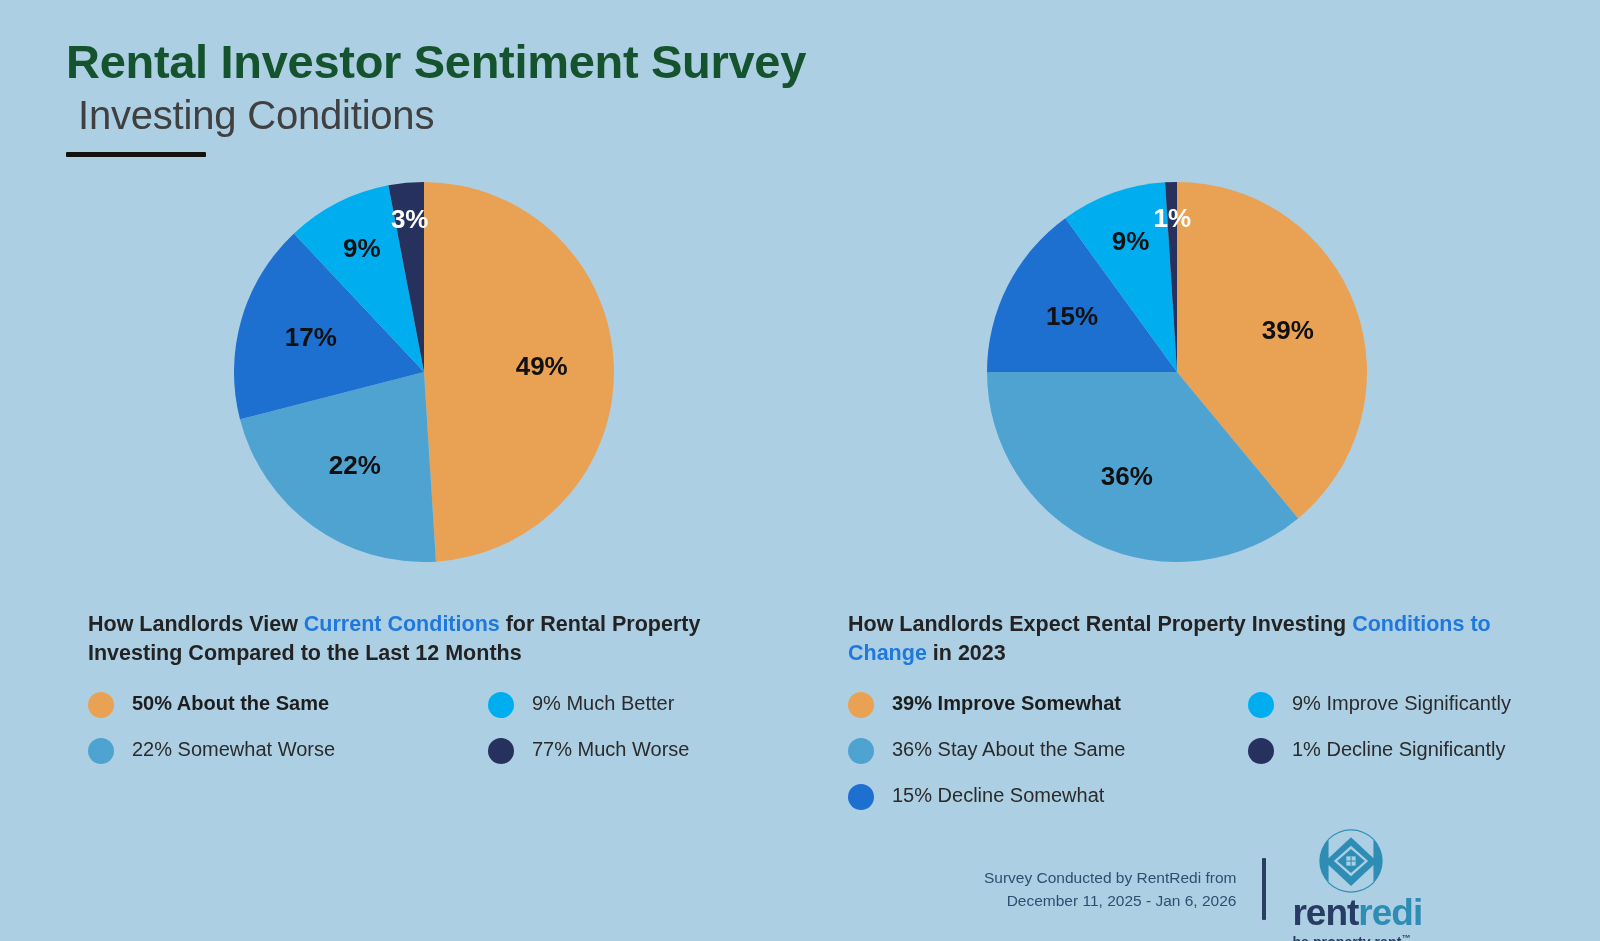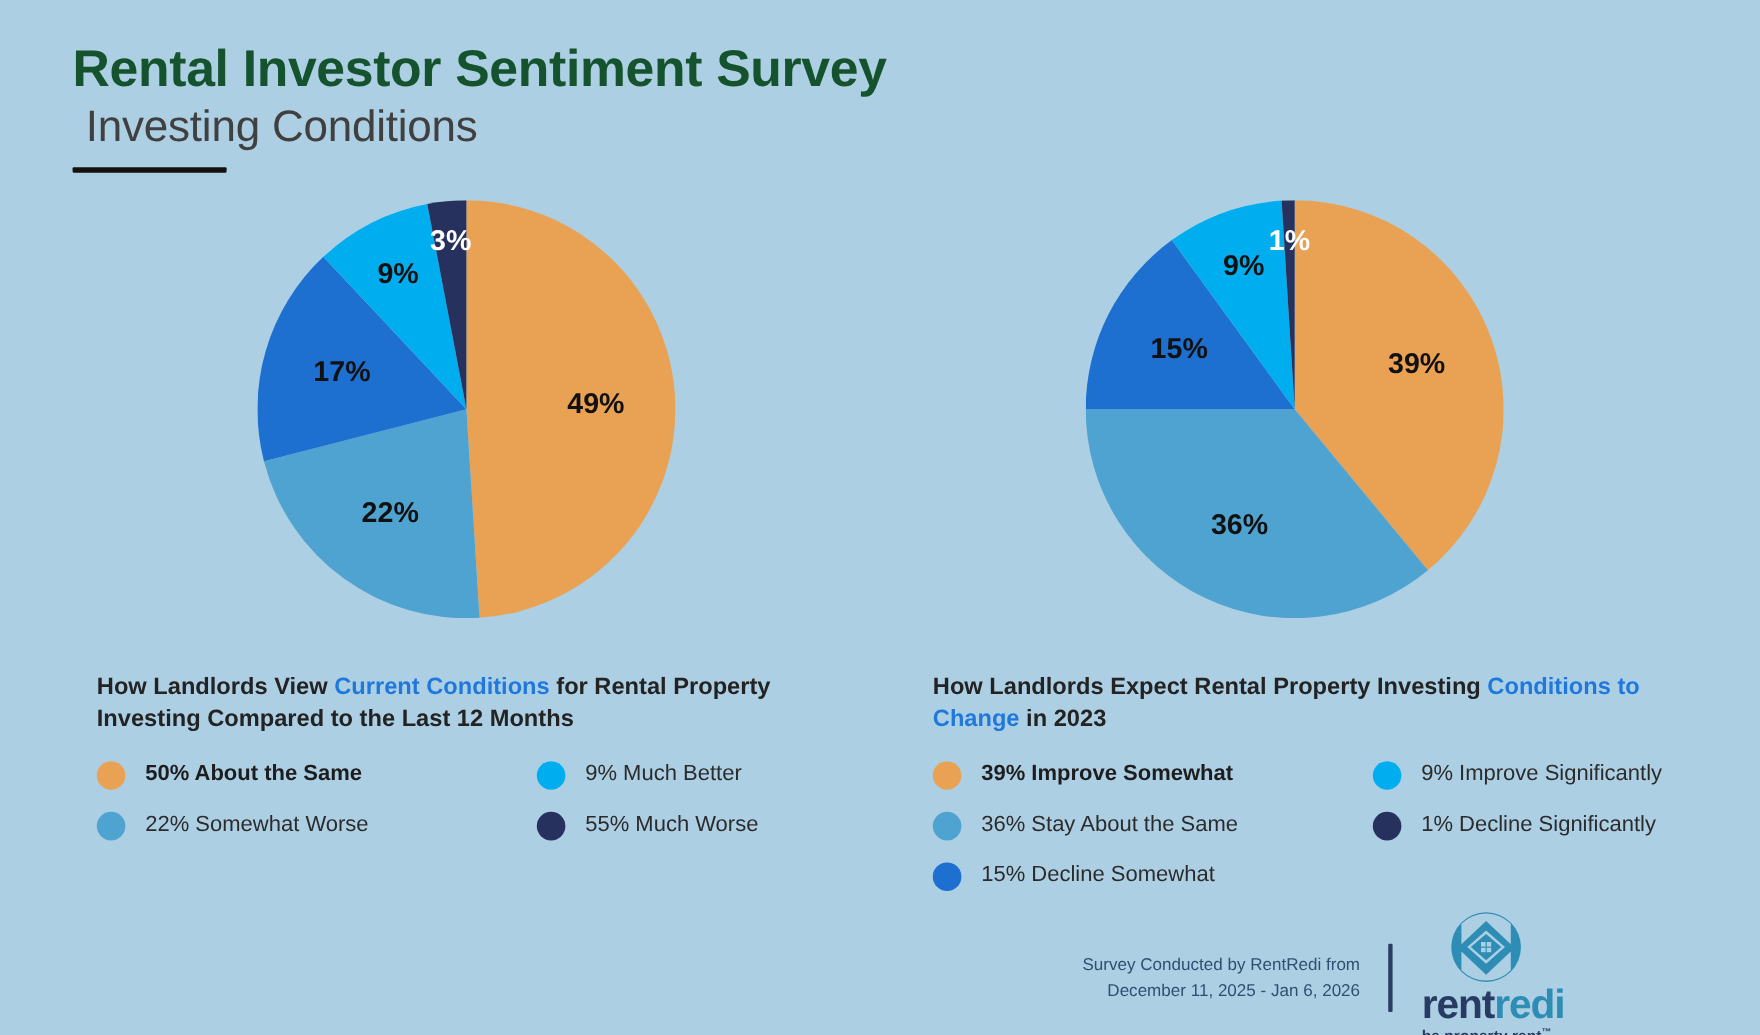--- a/index.html
+++ b/index.html
@@ -125,21 +125,21 @@
         <div class="lg-item">
           <span class="lg-dot" style="background: rgb(0, 174, 239);"></span>
           <span class="lg-text">9% Much Better</span>
         </div>
         <div class="lg-item">
           <span class="lg-dot" style="background: rgb(79, 163, 209);"></span>
           <span class="lg-text">22% Somewhat Worse</span>
         </div>
         <div class="lg-item">
           <span class="lg-dot" style="background: rgb(38, 49, 94);"></span>
-          <span class="lg-text">55% Much Worse</span>
+          <span class="lg-text">77% Much Worse</span>
         </div>
       </div>
   </div>
 
   <div class="panel" id="panel-right">
     <p class="panel-title">
       <span>How Landlords Expect Rental Property Investing </span><span class="hl">Conditions to Change</span><span> in 2023</span>
     </p>
     <div class="legend">
         <div class="lg-item primary">

